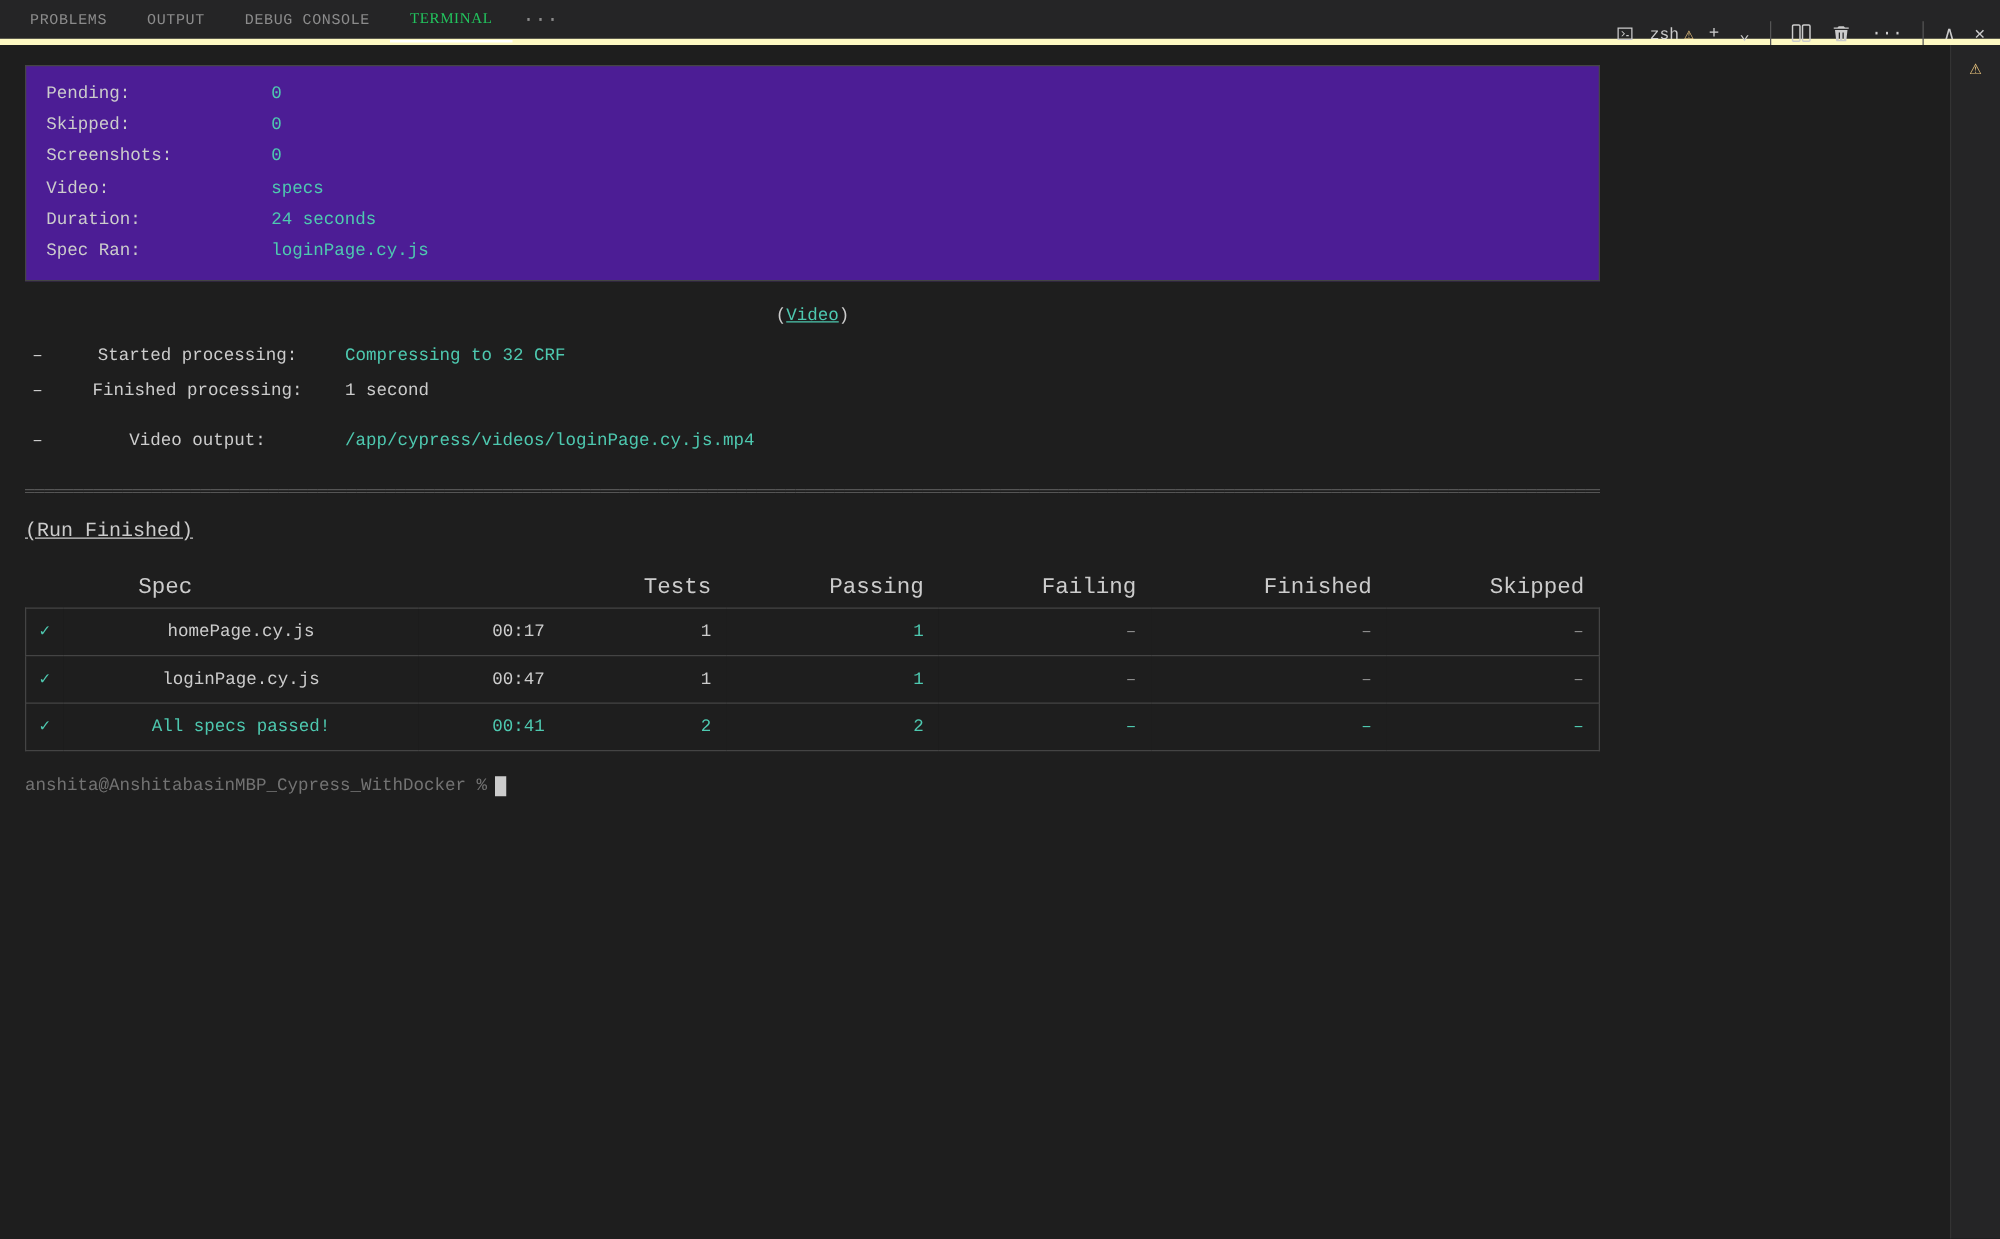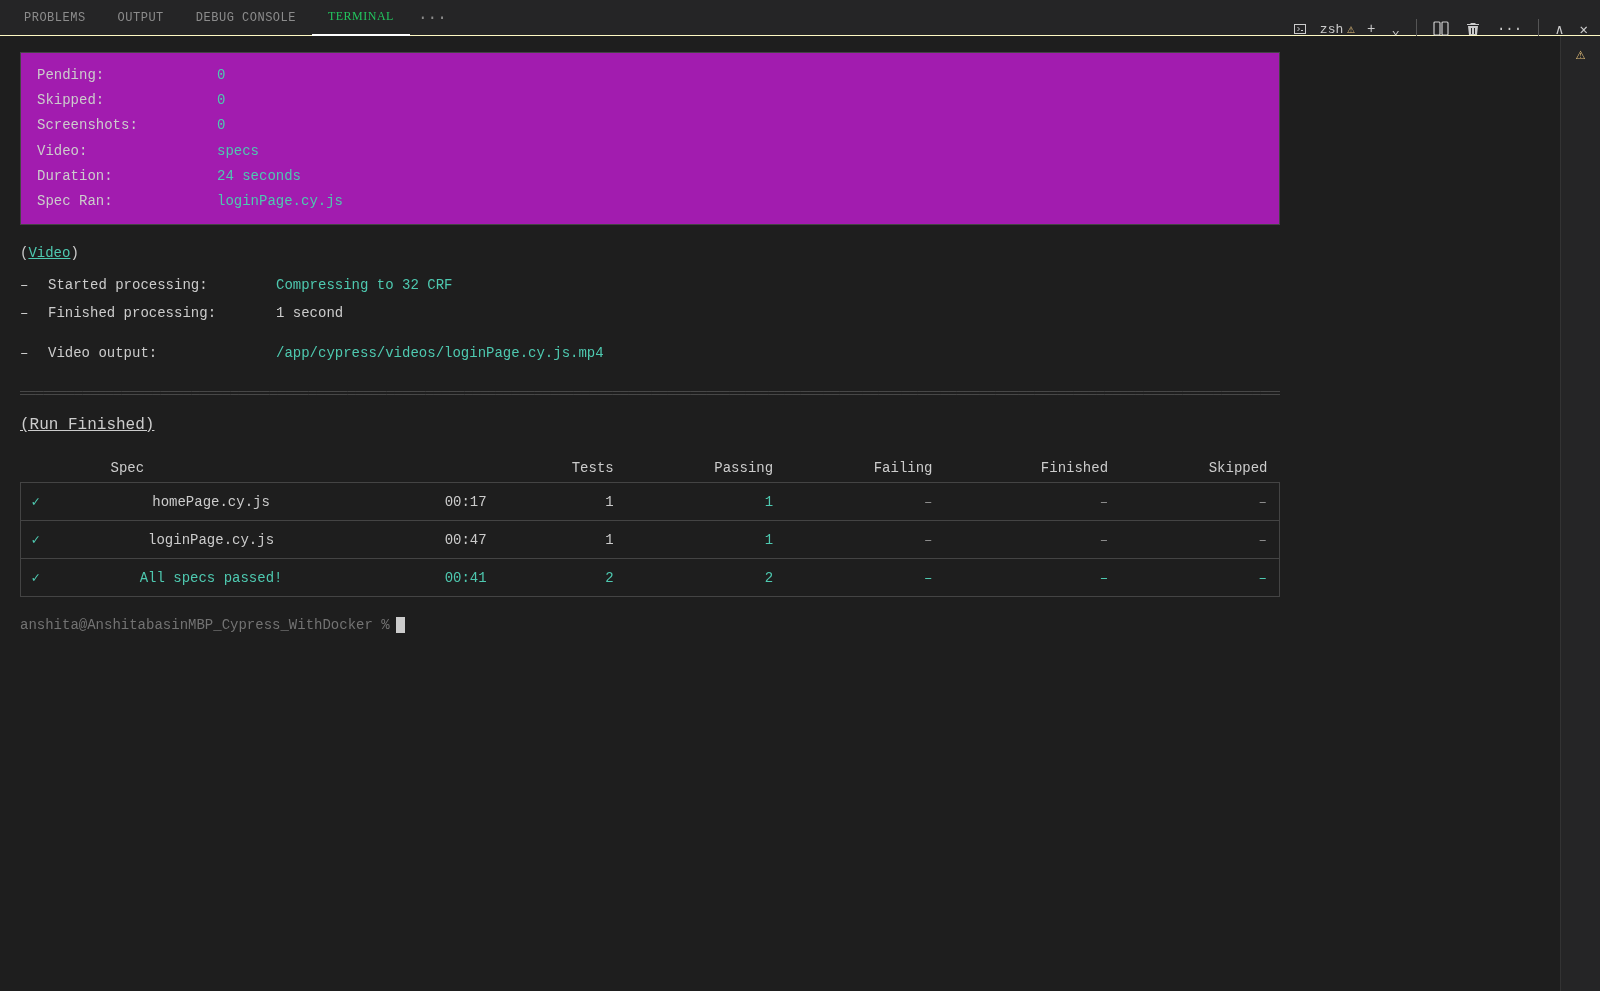--- a/index.html
+++ b/index.html
@@ -13,21 +13,21 @@
       overflow: hidden;
     }
 
     
     .tab-bar {
       display: flex;
       align-items: center;
       background: #252526;
       height: 36px;
       padding: 0 8px;
-      border-bottom: 1px solid #fef9c3;
+      border-bottom: 5px solid #fef9c3;
       justify-content: space-between;
     }
     .tab-bar-left {
       display: flex;
       align-items: center;
       gap: 0;
     }
     .tab-item {
       padding: 0 16px;
       height: 36px;
@@ -108,41 +108,42 @@
       color: #e5c07b;
       font-size: 16px;
       cursor: pointer;
     }
 
     
     .info-box {
       border: 1px solid #444;
       padding: 10px 16px;
       margin-bottom: 20px;
-      background: #a21caf;
+      background: #4c1d95;
       max-width: 1260px;
     }
     .info-row {
       display: flex;
       gap: 0;
       line-height: 1.8;
     }
     .info-label {
       color: #cccccc;
       min-width: 180px;
     }
     .info-value {
       color: #4ec9b0;
     }
     .info-value.zero { color: #4ec9b0; }
 
     
     .video-section {
       margin-bottom: 20px;
       max-width: 1260px;
+      text-align: center;
     }
     .video-title {
       color: #cccccc;
       margin-bottom: 10px;
     }
     .video-title span.vlink {
       color: #4ec9b0;
       text-decoration: underline;
       cursor: pointer;
     }
@@ -185,21 +186,21 @@
 
     
     .results-table {
       max-width: 1260px;
       border-collapse: collapse;
       width: 100%;
     }
     .results-table th {
       color: #cccccc;
       font-weight: normal;
-      font-size: 14px;
+      font-size: 18px;
       padding: 6px 12px;
       text-align: right;
       border-bottom: none;
     }
     .results-table th:first-child {
       text-align: left;
     }
     .results-table th.col-spec {
       text-align: left;
       padding-left: 60px;

